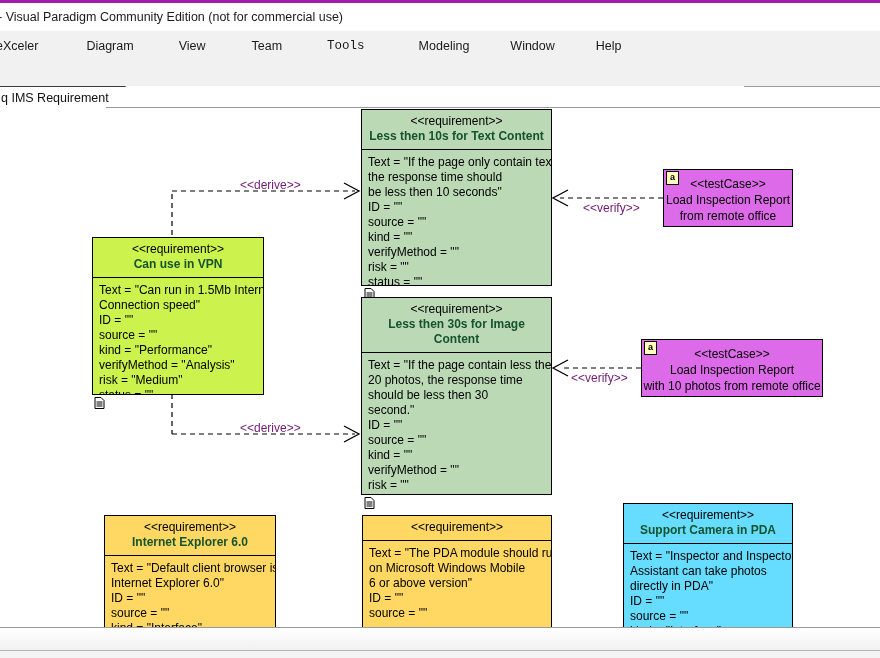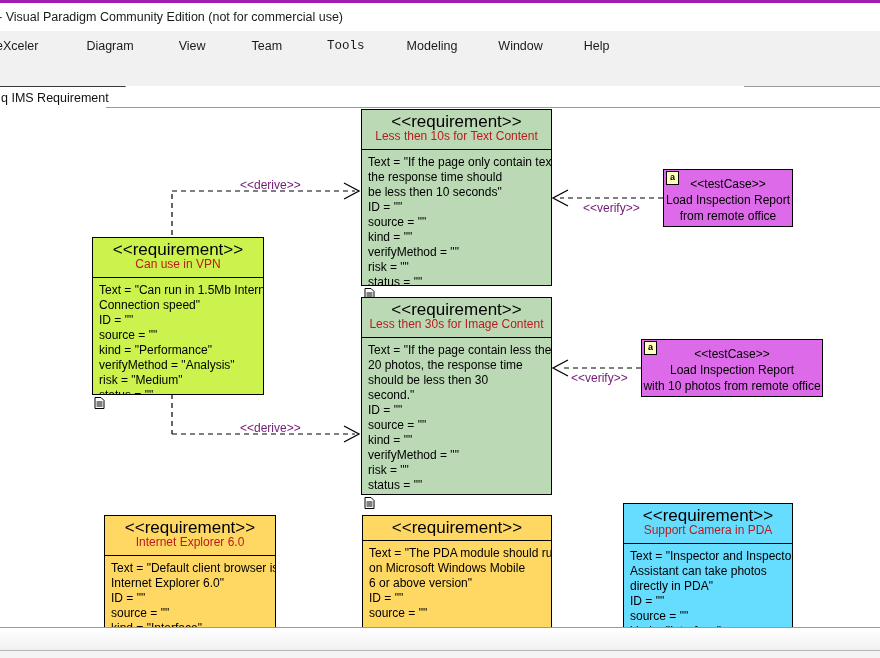--- a/index.html
+++ b/index.html
@@ -133,29 +133,29 @@
   }
   .uml-head {
     box-sizing: border-box;
     border-bottom: 1px solid #000000;
     text-align: center;
     padding: 4px 4px 5px 4px;
     line-height: 15px;
   }
   .stereotype {
     display: block;
-    font-size: 17px;
+    font-size: 12px;
     font-weight: normal;
     color: #000;
   }
   .uml-name {
     display: block;
     font-size: 12px;
-    font-weight: normal;
-    color: #b91c1c;
+    font-weight: bold;
+    color: #14532d;
   }
   .uml-body {
     padding: 5px 5px 4px 6px;
     line-height: 15px;
     font-size: 12px;
   }
   .attr-line { white-space: nowrap; }
 
   
   .box-green  { background: #bcd9b5; }
@@ -235,21 +235,21 @@
   <div id="title-bar">
     <span id="title-text">- Visual Paradigm Community Edition (not for commercial use)</span>
   </div>
 
   <div id="menu-bar">
     <div class="menu-item" style="margin-left:-6px;">eXceler</div>
     <div class="menu-item" style="margin-left:44px;">Diagram</div>
     <div class="menu-item" style="margin-left:41px;">View</div>
     <div class="menu-item" style="margin-left:42px;">Team</div>
     <div class="menu-item" style="margin-left:41px;font-family:Liberation Mono, monospace;">Tools</div>
-    <div class="menu-item" style="margin-left:38px;">Modeling</div>
+    <div class="menu-item" style="margin-left:50px;">Modeling</div>
     <div class="menu-item" style="margin-left:37px;">Window</div>
     <div class="menu-item" style="margin-left:37px;">Help</div>
   </div>
 
   <div id="toolbar"></div>
 
   <div id="tab-strip">
     <div id="diagram-tab">q IMS Requirement</div>
     <div id="tab-underline"></div>
   </div>

